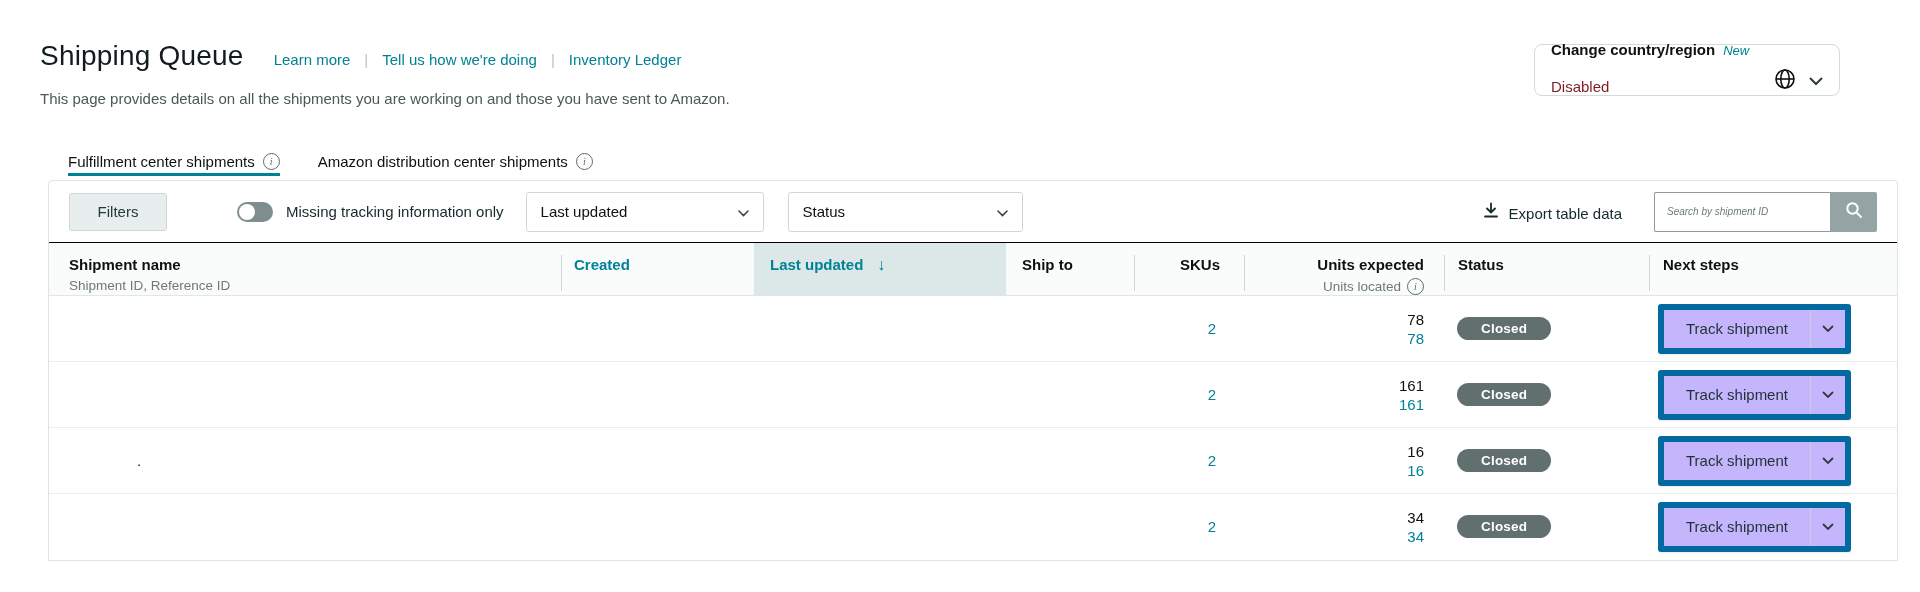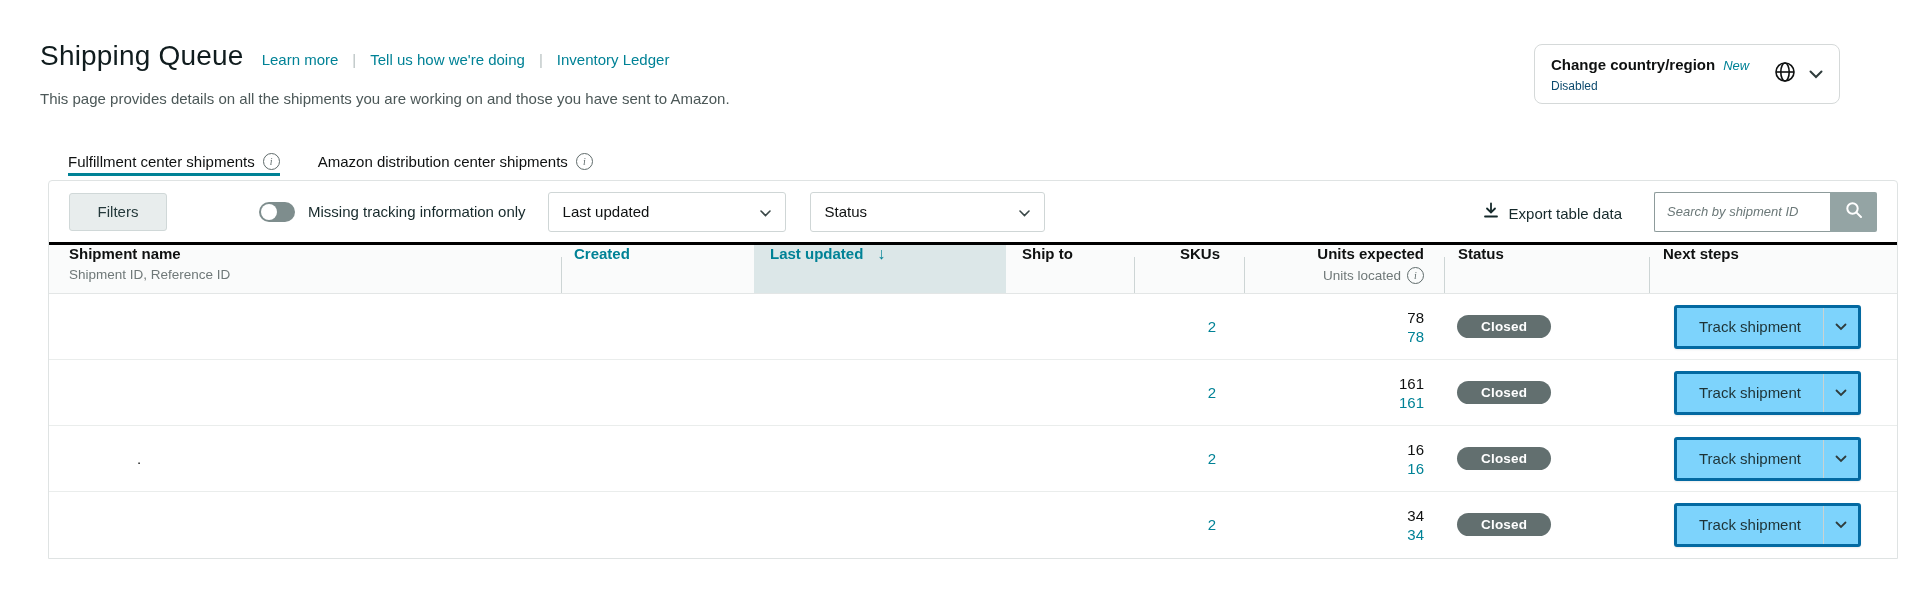--- a/index.html
+++ b/index.html
@@ -8,40 +8,40 @@
     overflow: hidden;
     background: #ffffff;
     font-family: "Liberation Sans", "DejaVu Sans", sans-serif;
     color: #0f1111;
     -webkit-font-smoothing: antialiased;
   }
   a { text-decoration: none; cursor: pointer; }
 
   
   .page-header { position: relative; margin: 0; padding: 40px 0 0 40px; }
-  .title-row { display: flex; align-items: baseline; gap: 18px; }
+  .title-row { display: flex; align-items: baseline; gap: 30px; }
   h1.page-title { margin: 0; font-size: 28px; font-weight: 400; color: #101c1e; letter-spacing: 0.2px; }
   .title-links { display: flex; align-items: baseline; gap: 14px; font-size: 15px; }
   .title-links a { color: #008296; }
   .title-links .sep { color: #b9c2c2; }
 
   .subtitle { margin: 18px 0 0 0; font-size: 15px; color: #4c5858; }
 
   .country-widget {
     position: absolute; top: 44px; right: 80px;
-    width: 306px; height: 60px; box-sizing: border-box;
+    width: 306px; height: 52px; box-sizing: border-box;
     border: 1px solid #d5d9d9; border-radius: 8px;
-    display: flex; align-items: center; padding: 0 16px;
+    display: flex; align-items: flex-end; padding: 0 16px;
     cursor: pointer; background: #fff;
   }
   .cw-text { flex: 1; }
   .cw-title-line { display: flex; align-items: baseline; gap: 8px; }
   .cw-title { font-size: 15px; font-weight: 700; color: #0f1111; }
   .cw-new { font-size: 13px; font-style: italic; color: #008296; font-weight: 400; }
-  .cw-status { font-size: 12px; color: #0c4a6e; margin-top: 6px; }
+  .cw-status { font-size: 15px; color: #7f1d1d; margin-top: 20px; }
   .cw-icons { display: flex; align-items: center; gap: 12px; }
 
   
   .tab-bar { display: flex; gap: 38px; margin: 46px 0 0 68px; }
   .tab { display: flex; align-items: center; gap: 8px; font-size: 15px; color: #0f1111;
          padding-bottom: 3px; border-bottom: 3px solid transparent; cursor: pointer; }
   .tab.active { border-bottom-color: #008296; }
   .info-icon {
     display: inline-flex; align-items: center; justify-content: center;
     width: 15px; height: 15px; border-radius: 50%;
@@ -57,21 +57,21 @@
     background: #fff;
   }
 
   
   .toolbar { display: flex; align-items: center; height: 61px; padding: 0 20px; }
   .filters-btn {
     width: 98px; height: 38px;
     background: #e8eded; border: 1px solid #d0d8d8; border-radius: 3px;
     font-size: 15px; color: #24393b; font-family: inherit; cursor: pointer;
   }
-  .toggle-group { display: flex; align-items: center; margin-left: 92px; }
+  .toggle-group { display: flex; align-items: center; margin-left: 70px; }
   .toggle {
     width: 36px; height: 20px; border-radius: 10px; background: #7e8d8d;
     position: relative; cursor: pointer; flex: 0 0 auto;
   }
   .toggle .knob {
     position: absolute; left: 2px; top: 2px; width: 16px; height: 16px;
     border-radius: 50%; background: #ffffff;
   }
   .toggle-label { margin-left: 13px; font-size: 15px; color: #16292b; }
 
@@ -84,34 +84,34 @@
   .dd-last-updated { width: 238px; margin-left: 22px; }
   .dd-status { width: 235px; margin-left: 24px; }
 
   .toolbar-right { margin-left: auto; display: flex; align-items: center; }
   .export-btn { display: flex; align-items: flex-end; gap: 10px; font-size: 15px;
                 color: #15292b; background: none; border: none; cursor: pointer; font-family: inherit; }
   .search-group { display: flex; margin-left: 26px; }
   .search-input {
     box-sizing: border-box; width: 176px; height: 40px; padding: 0 12px;
     border: 1px solid #8d9b9b; border-right: none; border-radius: 2px 0 0 2px;
-    font-size: 13px; font-family: inherit; color: #0f1111;
+    font-size: 10px; font-family: inherit; color: #0f1111;
   }
   .search-input::placeholder { font-style: italic; color: #6b7878; }
   .search-btn {
     width: 47px; height: 40px; border: none; border-radius: 0 2px 2px 0;
     background: #94a4a4; cursor: pointer; display: flex; align-items: center; justify-content: center;
   }
 
   
   table.shipments { width: 100%; border-collapse: collapse; table-layout: fixed; }
   thead th {
     position: relative; text-align: left; vertical-align: top;
     background: #fafbfb; height: 50px; box-sizing: border-box;
-    padding: 0 0 0 0; border-top: 3px solid #000000;
+    padding: 13px 0 0 0; border-top: 1px solid #000000;
     font-size: 15px; font-weight: 700; color: #0f1111;
   }
   th .th-sub { display: flex; align-items: center; gap: 6px; margin-top: 5px;
                font-size: 13.5px; font-weight: 400; color: #6f7878; }
   th.c-name { padding-left: 20px; }
   th.c-created { color: #008296; padding-left: 13px; }
   th.c-updated { background: #dce7e8; padding-left: 16px; color: #008296; }
   th.c-shipto { padding-left: 16px; }
   th.c-skus { text-align: right; padding-right: 24px; }
   th.c-units { text-align: right; padding-right: 20px; }
@@ -134,22 +134,22 @@
   td.c-skus a { color: #008296; }
   td.c-units { text-align: right; padding-right: 20px; }
   .u-expected { color: #0f1111; line-height: 19px; }
   .u-located { color: #008296; line-height: 19px; }
   .status-badge {
     display: inline-block; margin-left: 12px; padding: 4px 24px;
     background: #626f6f; color: #ffffff; border-radius: 13px;
     font-size: 13.5px; font-weight: 700; letter-spacing: 0.2px;
   }
   .split-btn {
-    display: inline-flex; margin-left: 24px; height: 38px;
-    background: #7dd3fc; border: 3px solid #0369a1; border-radius: 3px;
+    display: inline-flex; margin-left: 8px; height: 38px;
+    background: #c4b5fd; border: 6px solid #0369a1; border-radius: 3px;
     box-shadow: 0 1px 2px rgba(15,17,17,0.08); overflow: hidden;
   }
   .split-btn .main {
     border: none; background: transparent; cursor: pointer;
     padding: 0 22px; font-size: 15px; color: #1d3235; font-family: inherit;
   }
   .split-btn .more {
     border: none; border-left: 1px solid #c9d2d2; background: transparent;
     cursor: pointer; width: 35px; display: flex; align-items: center; justify-content: center;
   }

